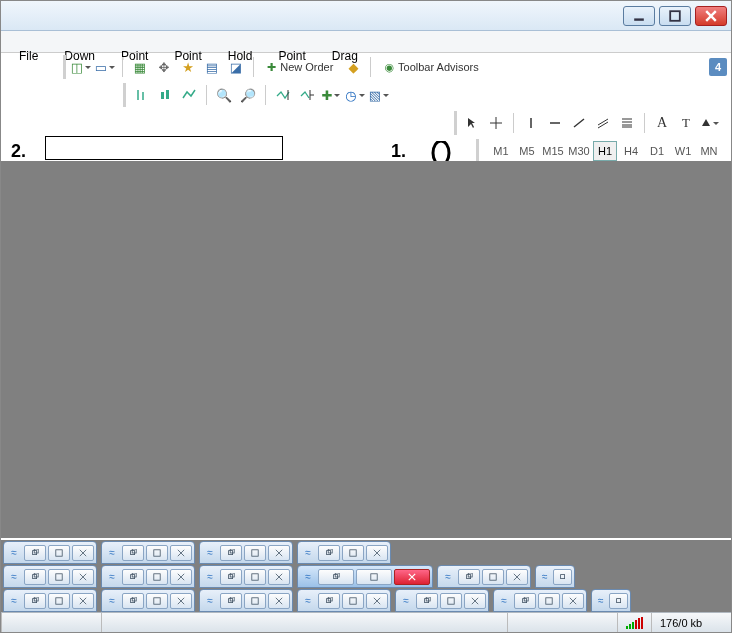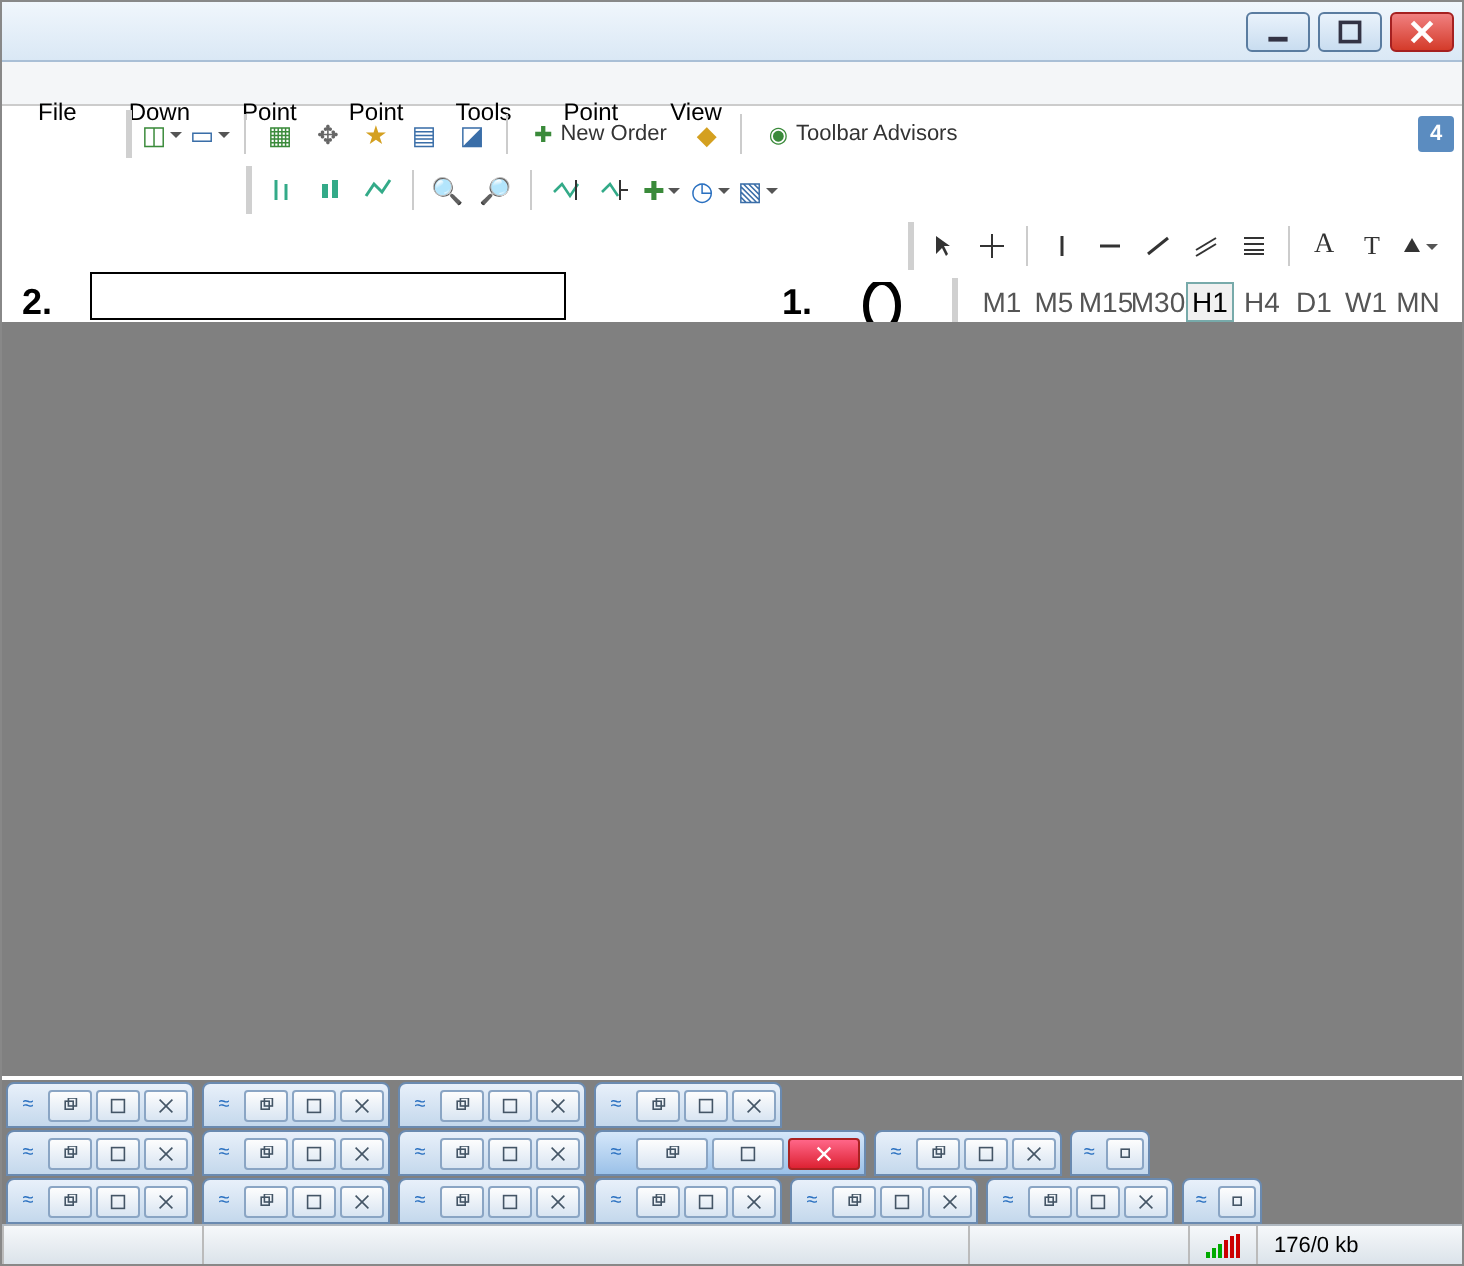--- a/index.html
+++ b/index.html
@@ -17,21 +17,21 @@
 
 
 .toolbars { background: #fff; border-bottom: 1px solid #b0b0b0; }
 .tb-row { display: flex; align-items: center; padding: 2px 0; min-height: 26px; flex-wrap: nowrap; }
 .tb-group { display: flex; align-items: center; border-left: 3px solid #d0d0d0; padding: 0 4px; margin-left: 2px; gap: 2px; height: 24px; }
 .tb-spacer { flex: 1; }
 .tb-btn { width: 22px; height: 22px; display: flex; align-items: center; justify-content: center; border: 1px solid transparent; border-radius: 2px; cursor: pointer; font-size: 13px; position: relative; }
 .tb-btn.wtext { width: auto; padding: 0 6px; gap: 4px; font-size: 11px; color: #333; }
 .tb-dd::after { content: ""; display: inline-block; margin-left: 2px; border-top: 3px solid #555; border-left: 3px solid transparent; border-right: 3px solid transparent; }
 .sep { width: 1px; height: 20px; background: #ccc; margin: 0 4px; }
-.tf-btn { width: 24px; height: 20px; border: 1px solid transparent; font-size: 14px; cursor: pointer; color: #555; display: flex; align-items: center; justify-content: center; }
+.tf-btn { width: 24px; height: 20px; border: 1px solid transparent; font-size: 11px; cursor: pointer; color: #555; display: flex; align-items: center; justify-content: center; }
 .tf-btn.active { border: 1px solid #7aa; background: #f0f0f0; color: #000; }
 .num4 { width: 18px; height: 18px; background: #5b8cc0; color: #fff; font-weight: bold; font-size: 11px; display: flex; align-items: center; justify-content: center; border-radius: 2px; margin-right: 4px; }
 
 
 .workspace { position: absolute; top: 160px; left: 0; right: 0; bottom: 94px; background: #808080; }
 
 
 .step-label { position: absolute; font-size: 18px; font-weight: bold; color: #000; }
 .dropzone { position: absolute; border: 1px solid #000; background: #fff; }
 .ann-text { position: absolute; font-size: 16px; font-weight: bold; color: #000; line-height: 1.25; }
@@ -77,23 +77,23 @@
         <line x1="9" y1="1" x2="1" y2="9" stroke="#fff" stroke-width="2"></line>
       </svg>
     </div>
 </div>
 
 <div class="menubar">
   <span>File</span>
   <span>Down</span>
   <span>Point</span>
   <span>Point</span>
-  <span>Tools</span>
+  <span>Hold</span>
   <span>Point</span>
-  <span>View</span>
+  <span>Drag</span>
 </div>
 
 <div class="toolbars">
 
   <div class="tb-row">
     <div style="width:60px"></div>
     <div class="tb-group">
       <div class="tb-btn tb-dd">
           <span class="ico" style="color:#3a8a3a">◫</span>
         </div>
@@ -616,14 +616,14 @@
   <div class="status-seg">
     <div class="sig-bars">
       <span class="g" style="height:3px"></span>
         <span class="g" style="height:5px"></span>
         <span class="g" style="height:7px"></span>
       <span style="height:9px"></span>
         <span style="height:11px"></span>
         <span style="height:12px"></span>
     </div>
   </div>
-  <div class="status-seg" style="width:103px">176/0 kb</div>
+  <div class="status-seg" style="width:80px">176/0 kb</div>
 </div>
 
 </body></html>

